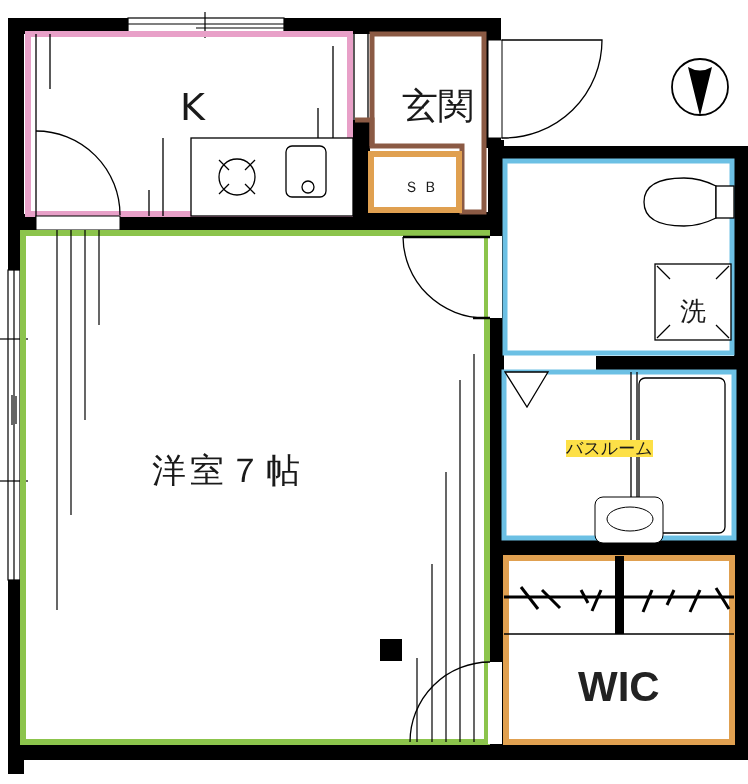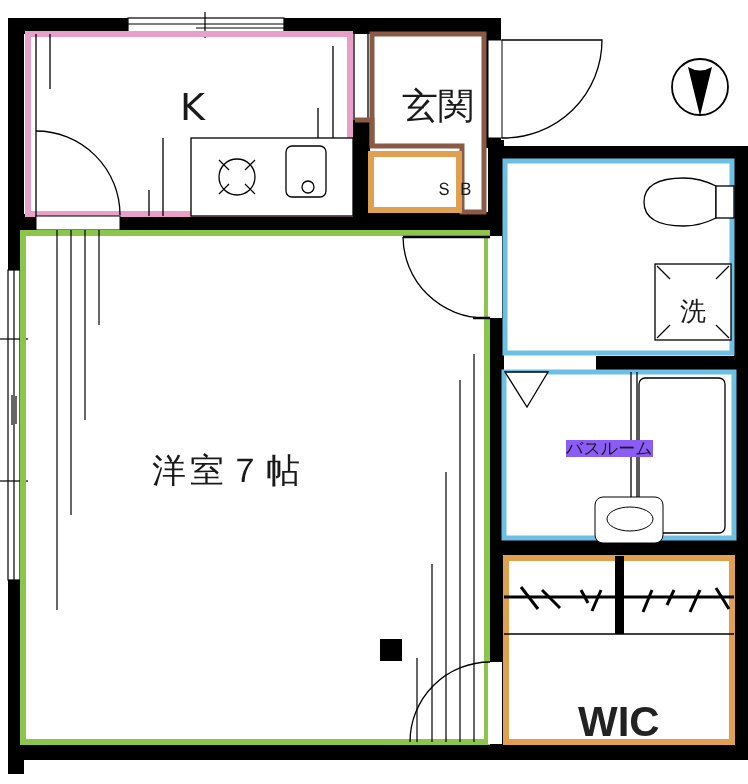--- a/index.html
+++ b/index.html
@@ -1,26 +1,26 @@
 <!DOCTYPE html>
 <html><head>
 <meta charset="utf-8">
 <style>
   html, body { margin: 0; padding: 0; background: #ffffff; }
   #plan { position: relative; width: 748px; height: 784px; overflow: hidden; background: #fff; }
   #plan svg { position: absolute; left: 0; top: 0; }
   .lbl { position: absolute; font-family: "DejaVu Sans", sans-serif; color: #1a1a1a; white-space: nowrap; line-height: 1; }
   .k { left: 180px; top: 88px; font-size: 38px; }
   .genkan { left: 402px; top: 88px; font-size: 36px; }
-  .sb { left: 404px; top: 180px; font-size: 18px; letter-spacing: 4px; margin-left: 31px; }
+  .sb { left: 404px; top: 180px; font-size: 15px; letter-spacing: 4px; }
   .toilet { left: 538px; top: 198px; font-size: 30px; }
   .sen { left: 680px; top: 298px; font-size: 26px; }
-  .bath { left: 566px; top: 440px; font-size: 17px; background: #8b5cf6; }
+  .bath { left: 566px; top: 440px; font-size: 17px; background: #fde047; }
   .yoshitsu { left: 152px; top: 453px; font-size: 34px; letter-spacing: 4px; }
-  .wic { left: 578px; top: 666px; font-size: 42px; font-weight: bold; font-family: "Liberation Sans", sans-serif; color: #222; margin-top: 35px; }
+  .wic { left: 578px; top: 666px; font-size: 42px; font-weight: bold; font-family: "Liberation Sans", sans-serif; color: #222; }
 </style>
 </head>
 <body>
 
 <div id="plan">
   <svg width="748" height="784" viewBox="0 0 748 784" xmlns="http://www.w3.org/2000/svg">
 
     <g fill="#000">
 
       <rect x="8" y="18" width="492" height="16"></rect>

